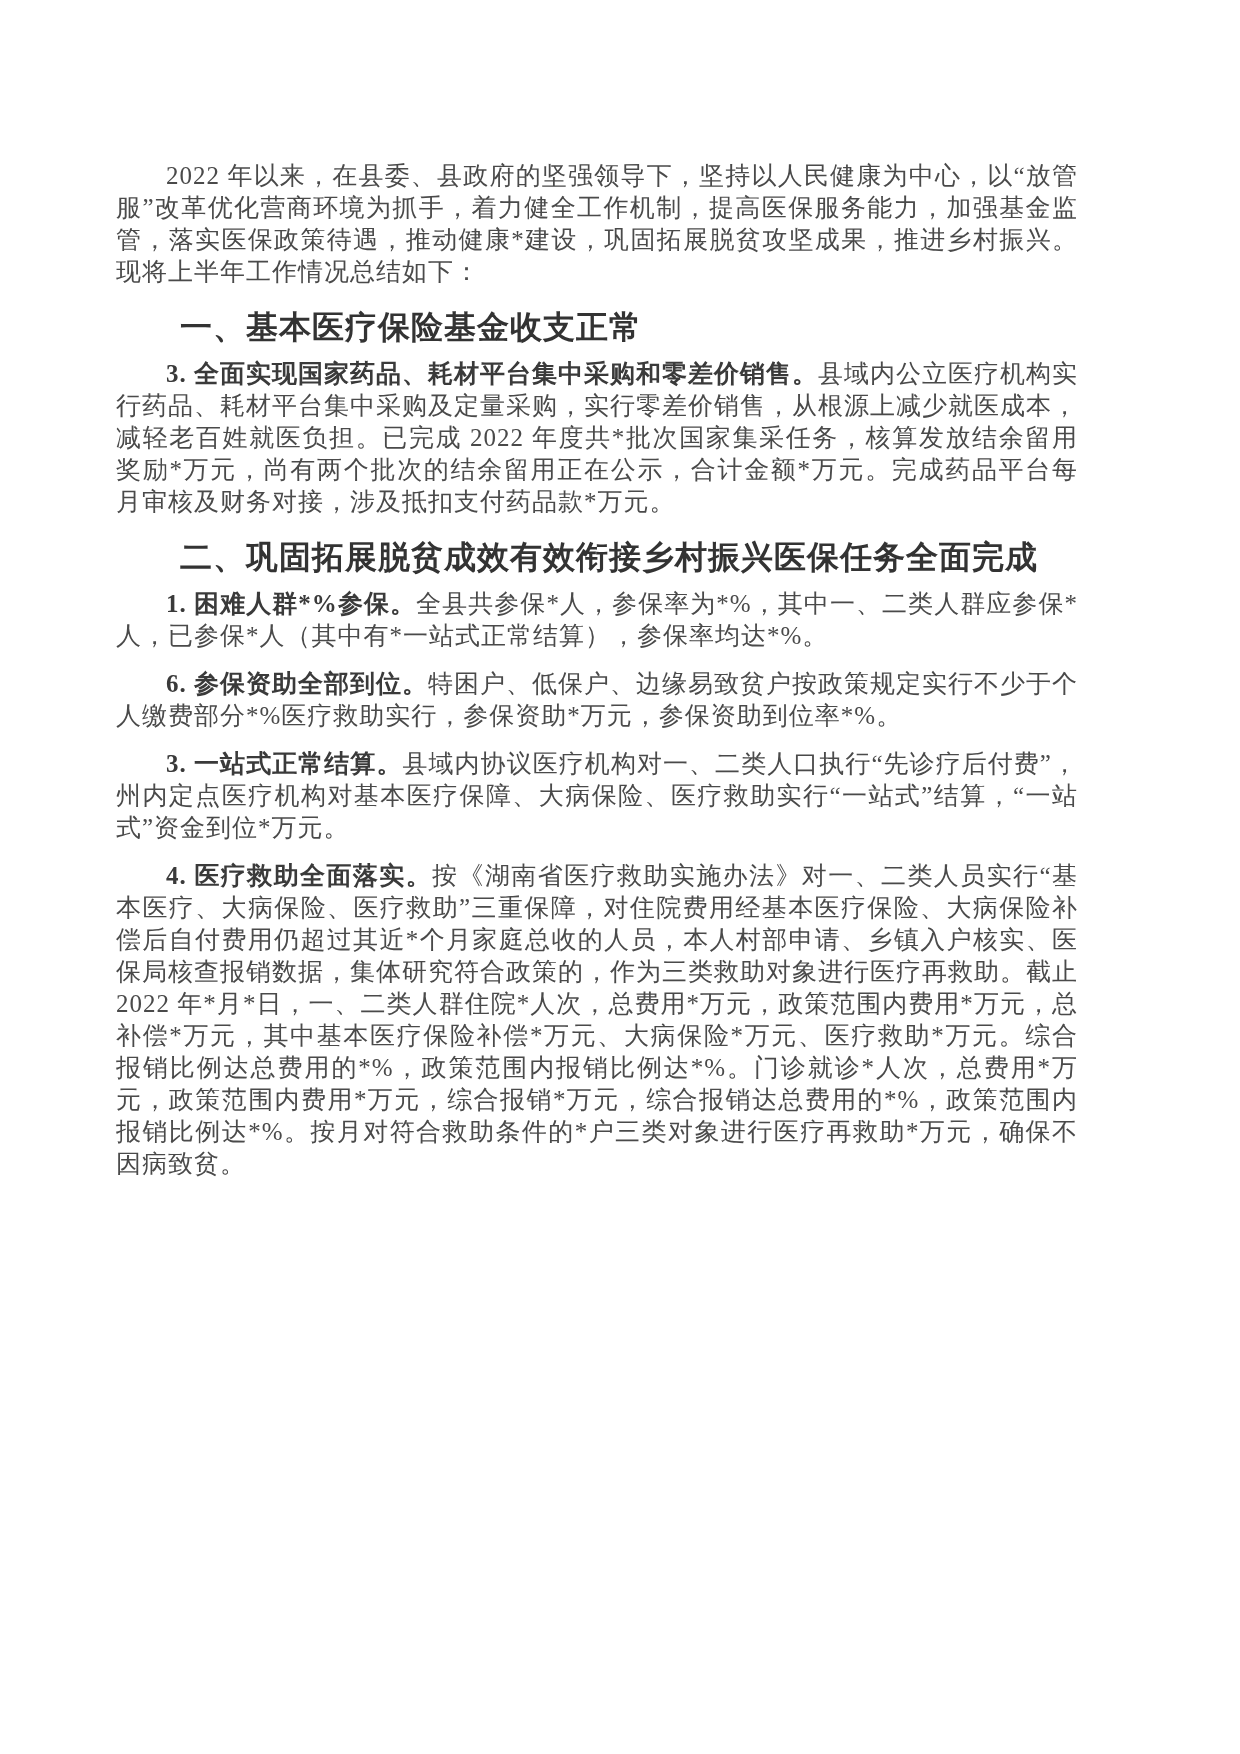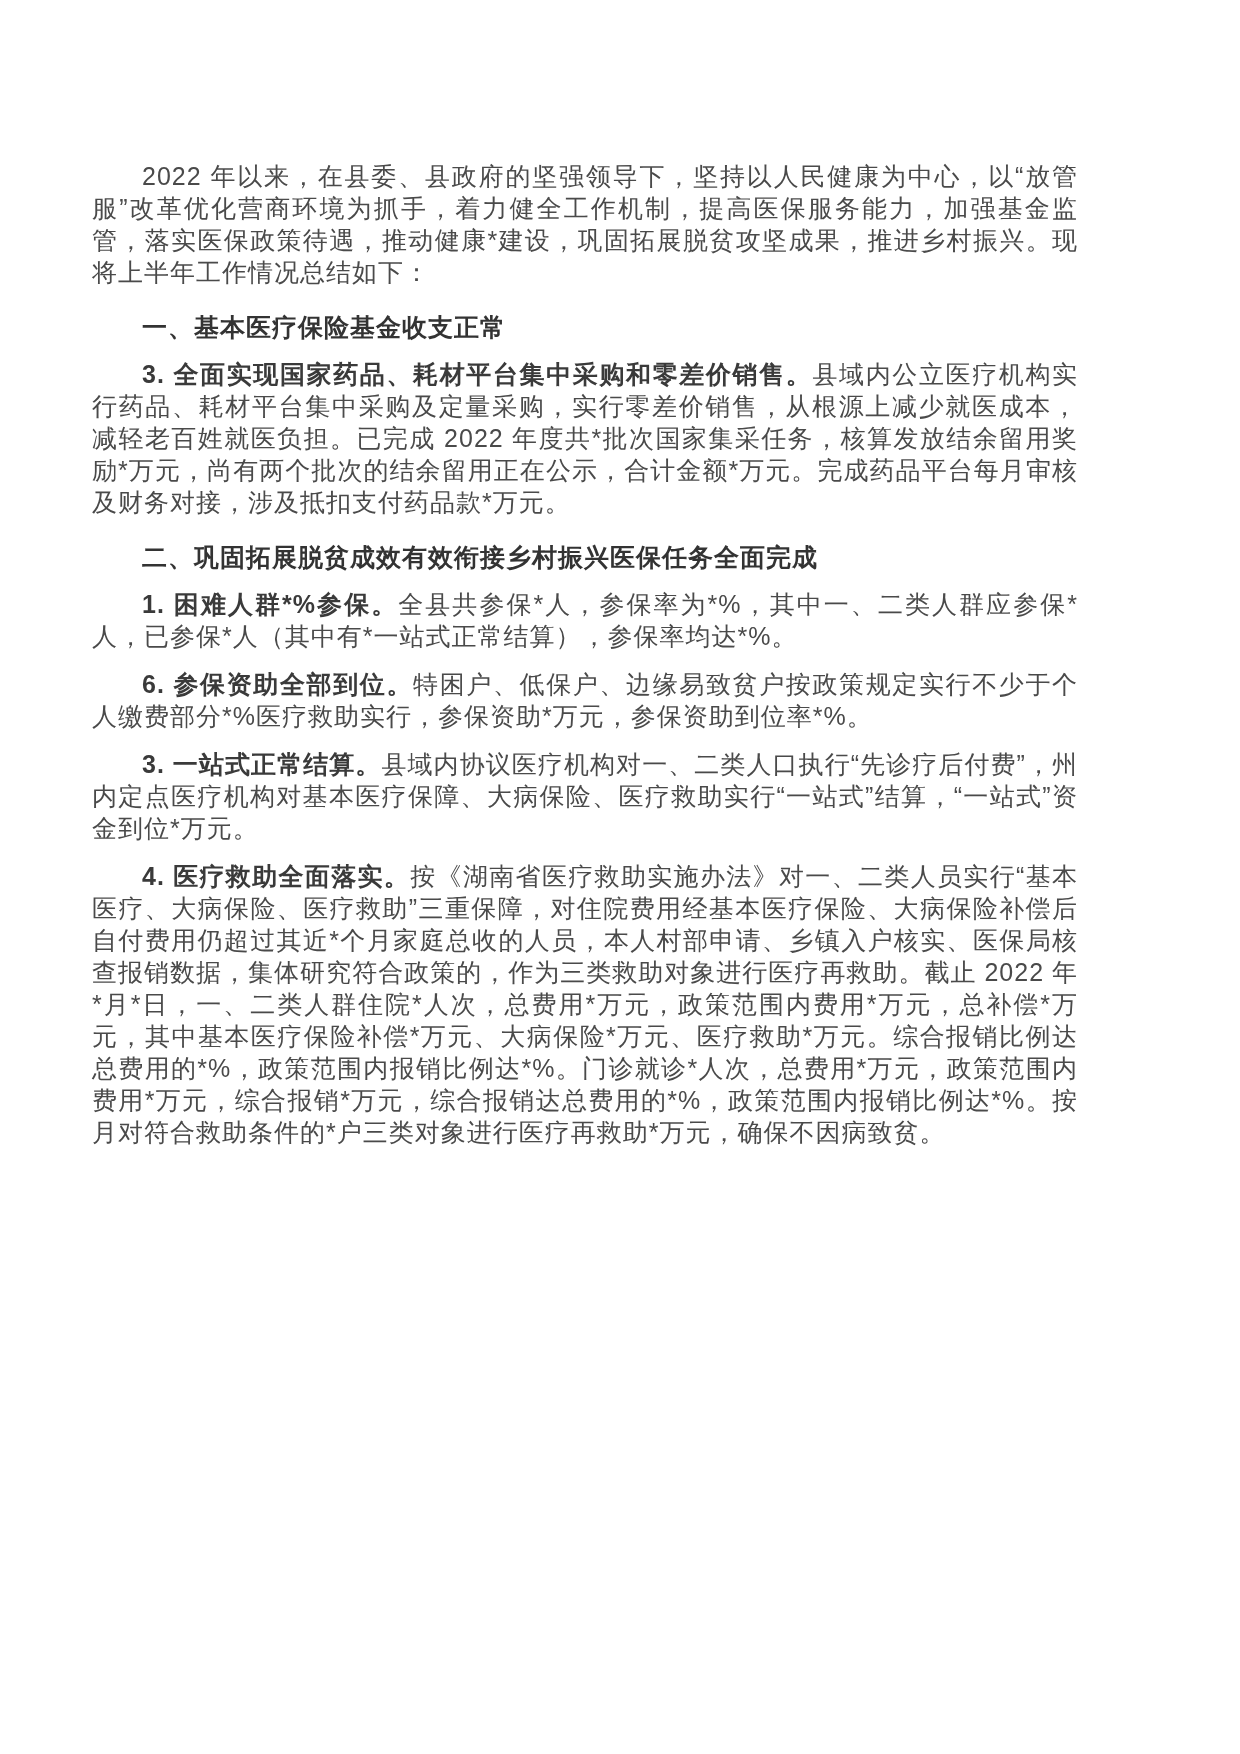--- a/index.html
+++ b/index.html
@@ -7,39 +7,39 @@
     padding: 0;
     background: #ffffff;
   }
   .page {
     position: relative;
     width: 1240px;
     height: 1460px;
     margin: 0 auto;
     background: #ffffff;
     box-sizing: border-box;
-    padding: 160px 162px 0 92px;
-    font-family: Liberation Sans, sans-serif;
+    padding: 160px 162px 0 116px;
+    font-family: Liberation Serif, serif;
     font-size: 25px;
     line-height: 32px;
     letter-spacing: 1px;
     color: #4a4a4a;
     text-align: justify;
     overflow: hidden;
   }
   .page p {
     margin: 0 0 16px 0;
     text-indent: 2em;
   }
   .page p .lead {
     font-weight: 700;
     color: #3a3a3a;
   }
   .sec-h {
-    font-size: 25px;
+    font-size: 32px;
     line-height: 32px;
     font-weight: 700;
     color: #333333;
     margin: 23px 0 15px 0;
     text-indent: 2em;
     letter-spacing: 1px;
   }
 </style>
 </head>
 <body>

